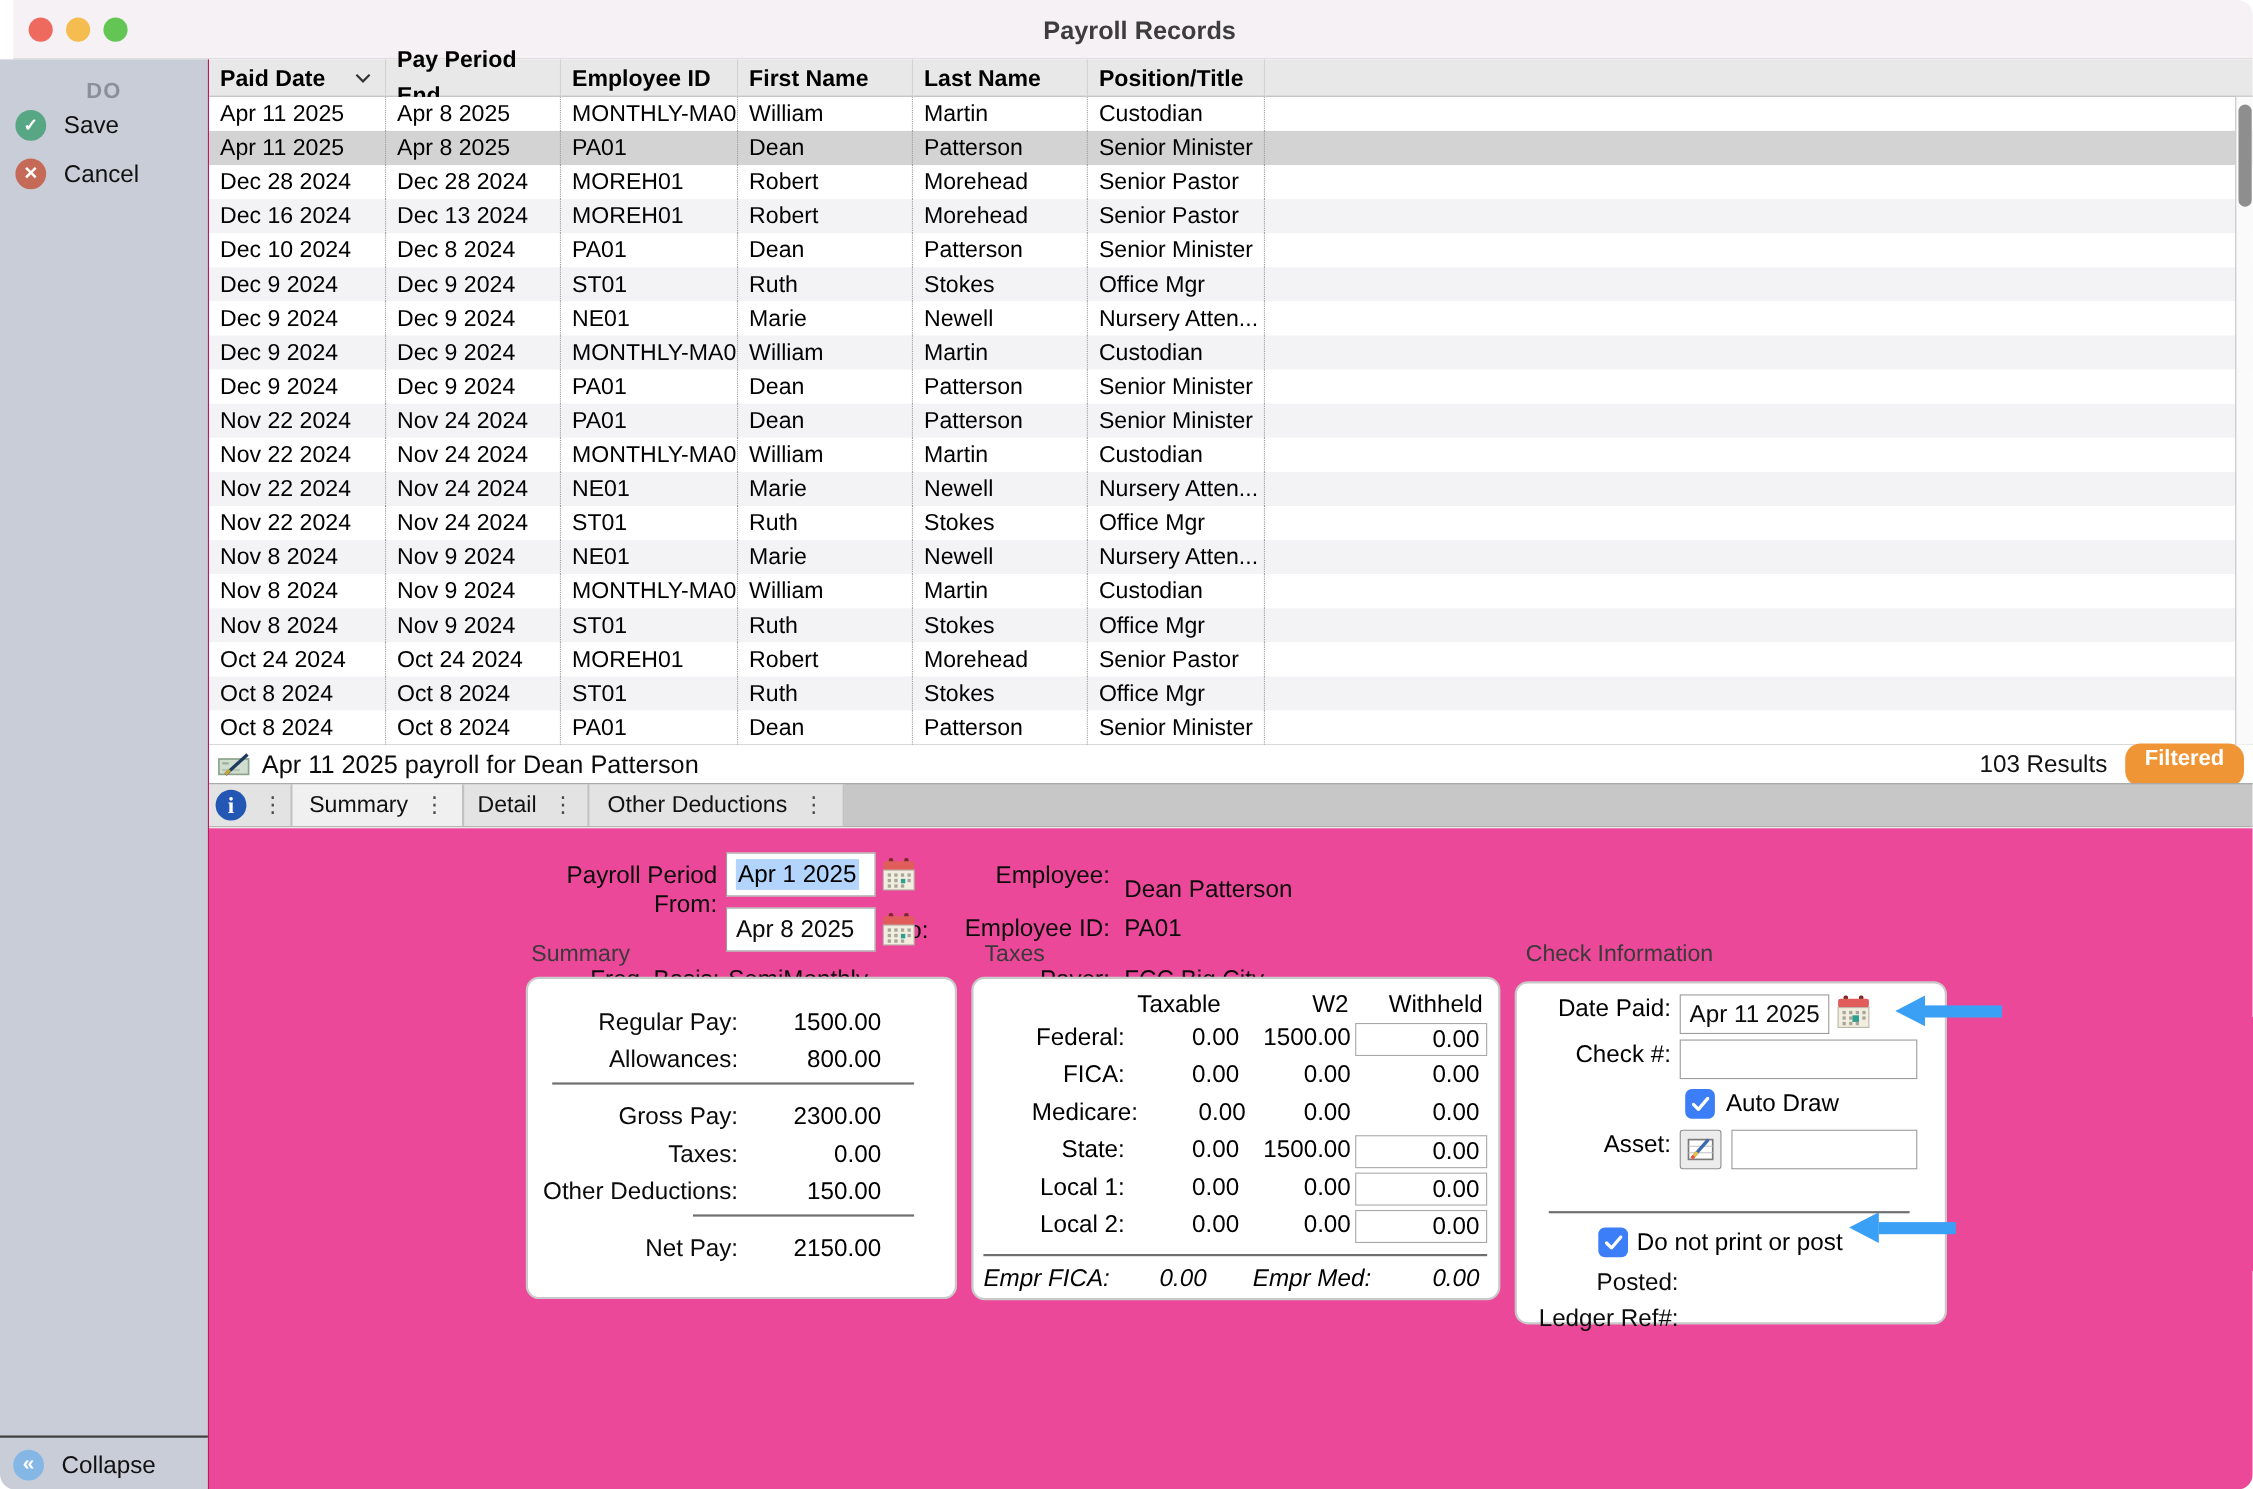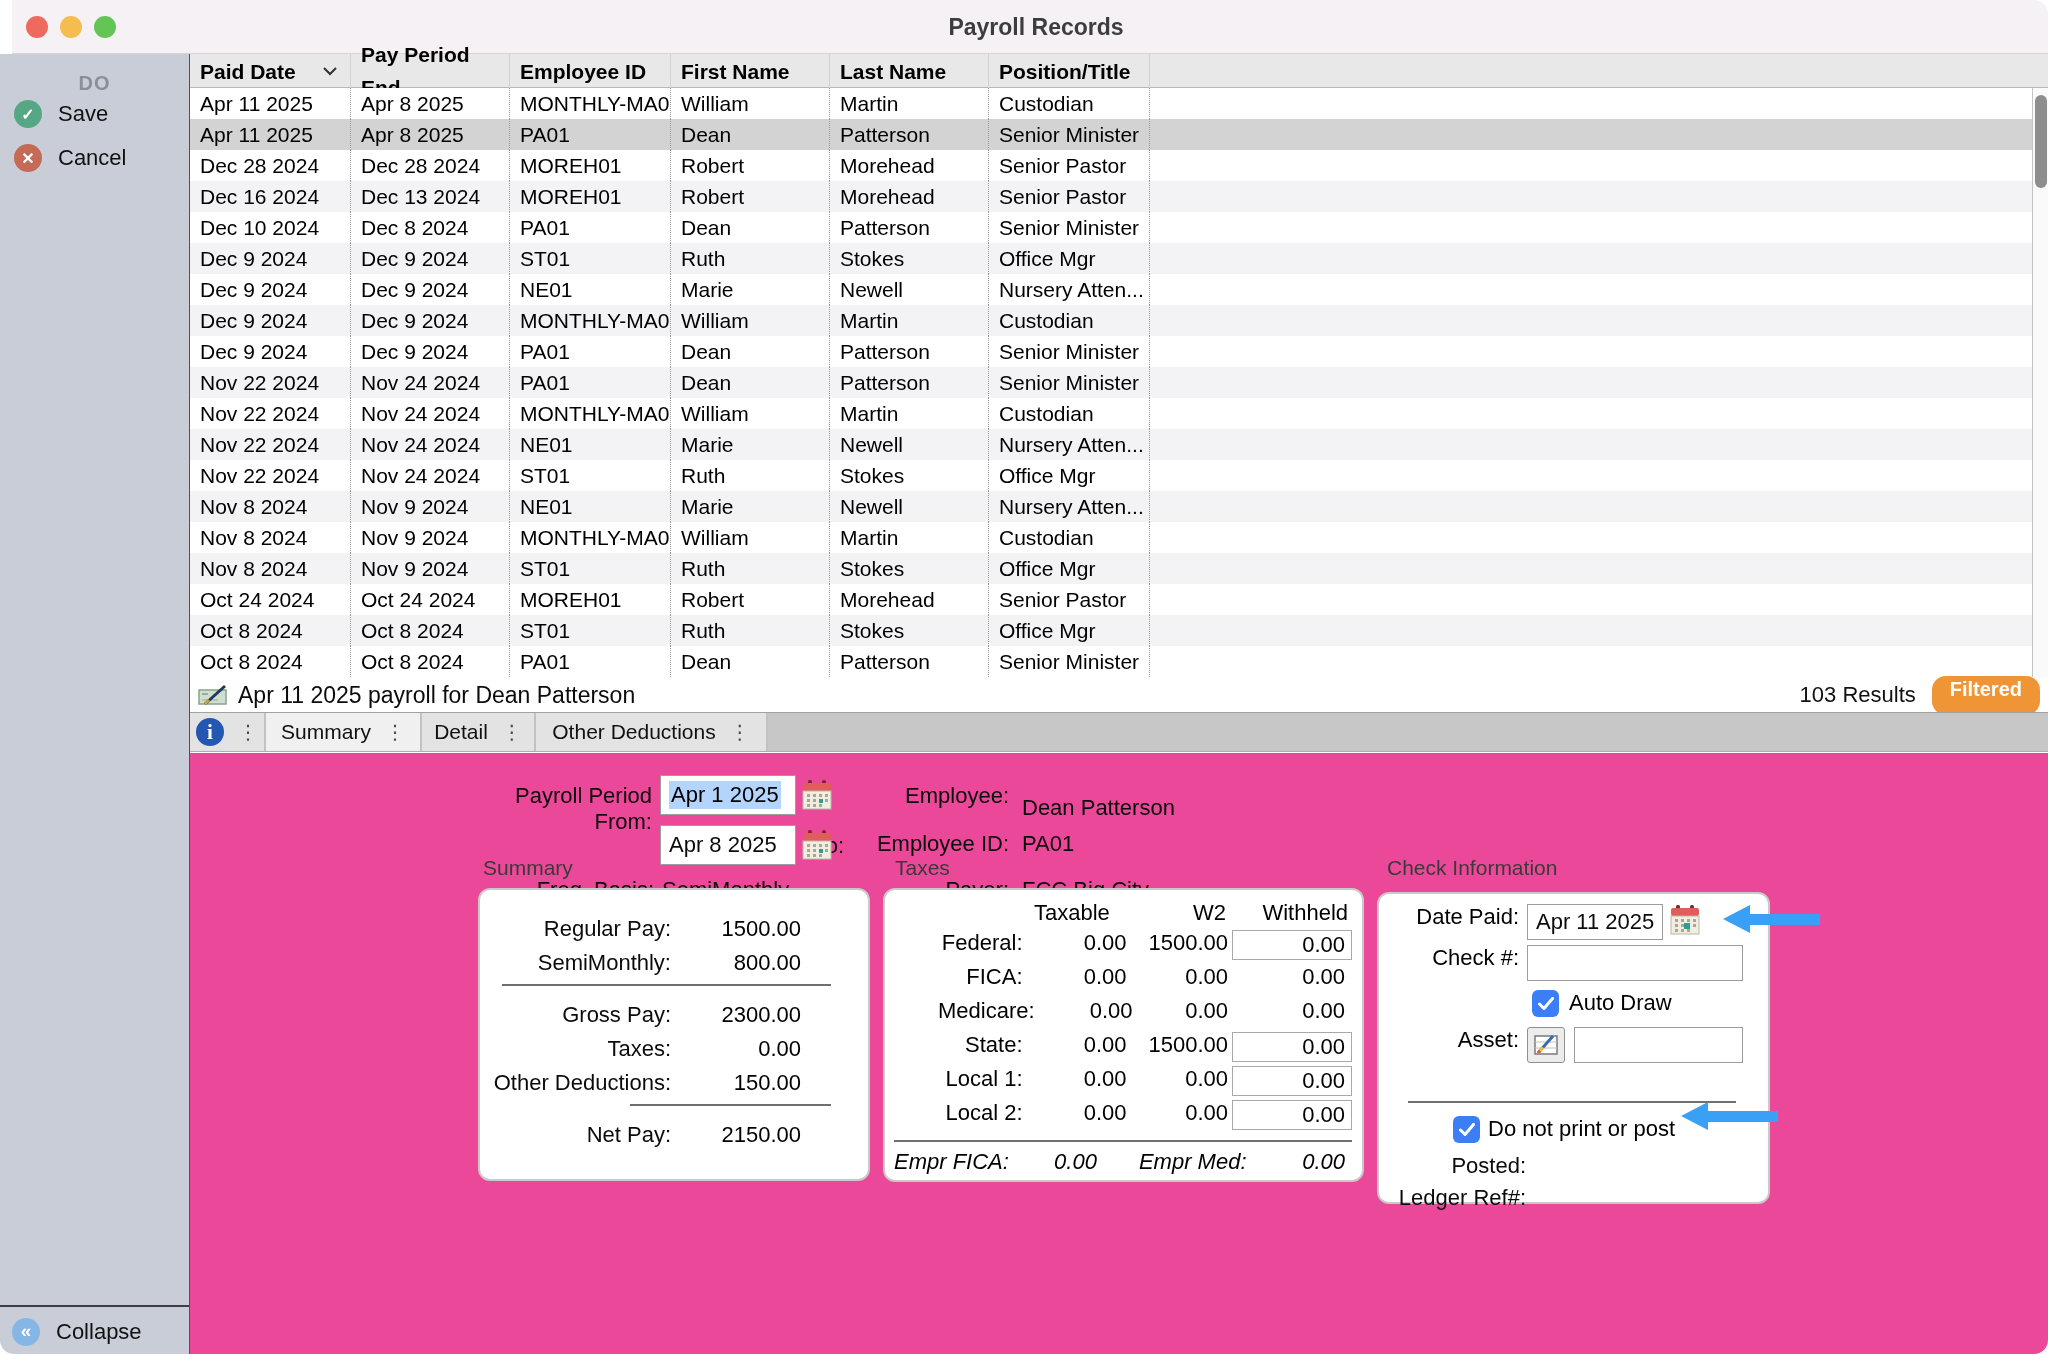--- a/index.html
+++ b/index.html
@@ -435,21 +435,21 @@
     <div class="abs flabel" style="left:689px;top:124px;width:130px;">Payer:</div>
     <div class="abs fvalue" style="left:832px;top:124px;">FCC Big City</div>
 
     <div class="abs gbox-label" style="left:293px;top:103px;">Summary</div>
     <div class="gbox" style="left:288px;top:135px;width:392px;height:293px;padding-top:18px;">
       <div class="sumrow">
           <span class="flabel">Regular Pay:</span>
           <span class="num">1500.00</span>
         </div>
       <div class="sumrow">
-          <span class="flabel">SemiMonthly:</span>
+          <span class="flabel">Allowances:</span>
           <span class="num">800.00</span>
         </div>
       <div class="hr1"></div>
       <div class="sumrow">
           <span class="flabel">Gross Pay:</span>
           <span class="num">2300.00</span>
         </div>
       <div class="sumrow">
           <span class="flabel">Taxes:</span>
           <span class="num">0.00</span>

